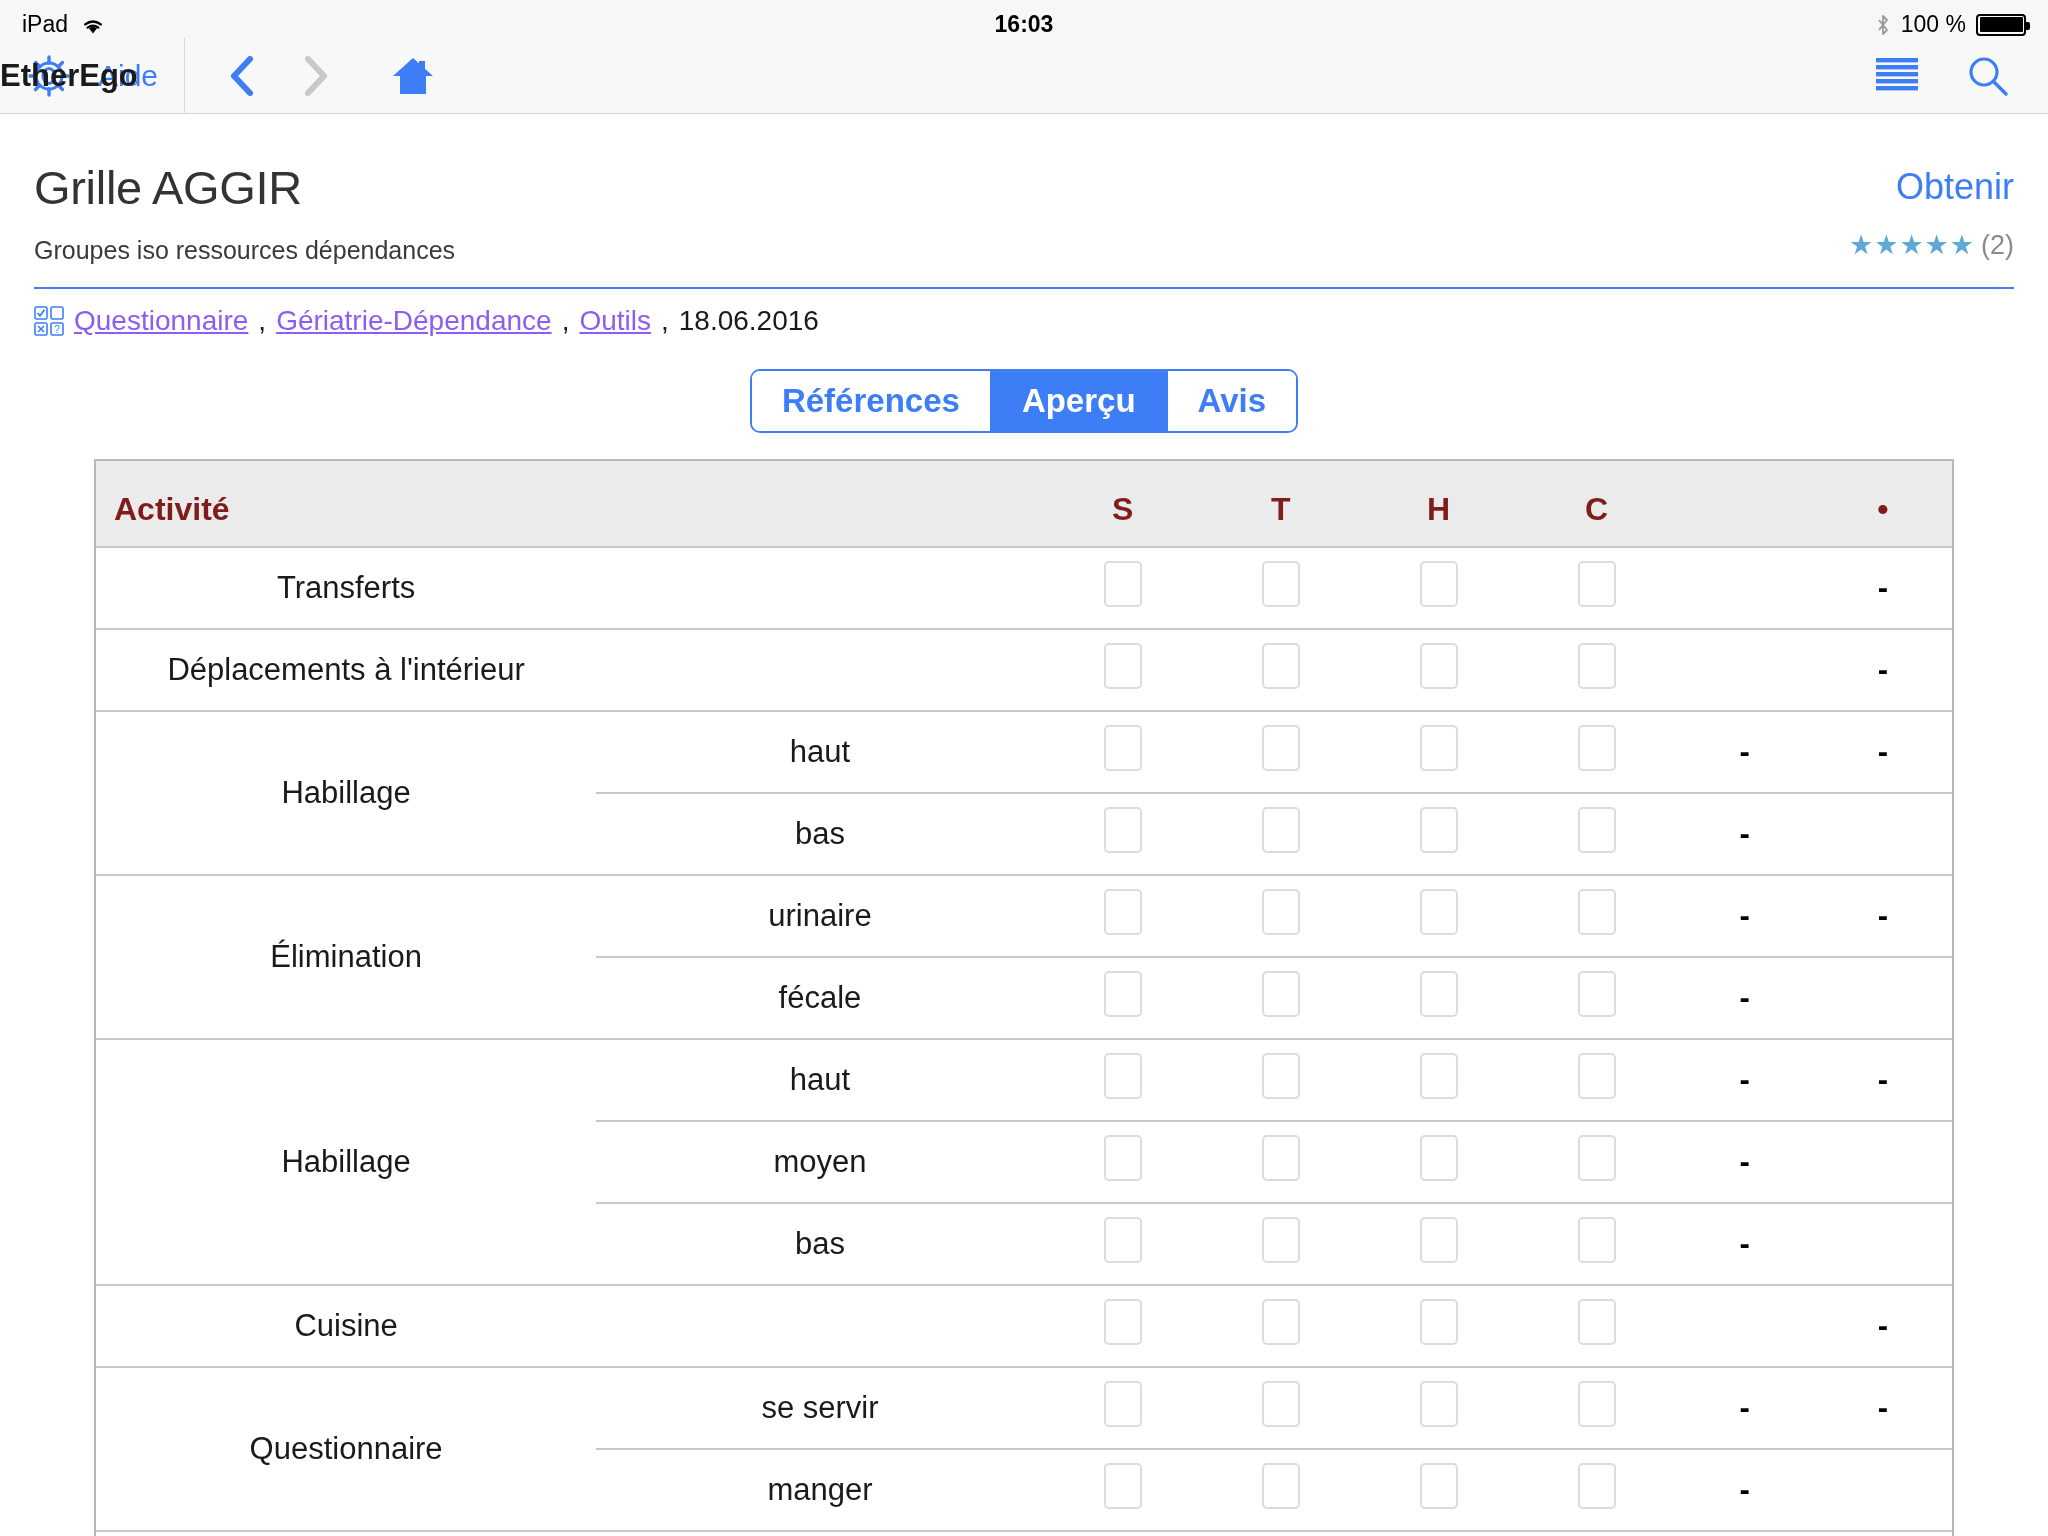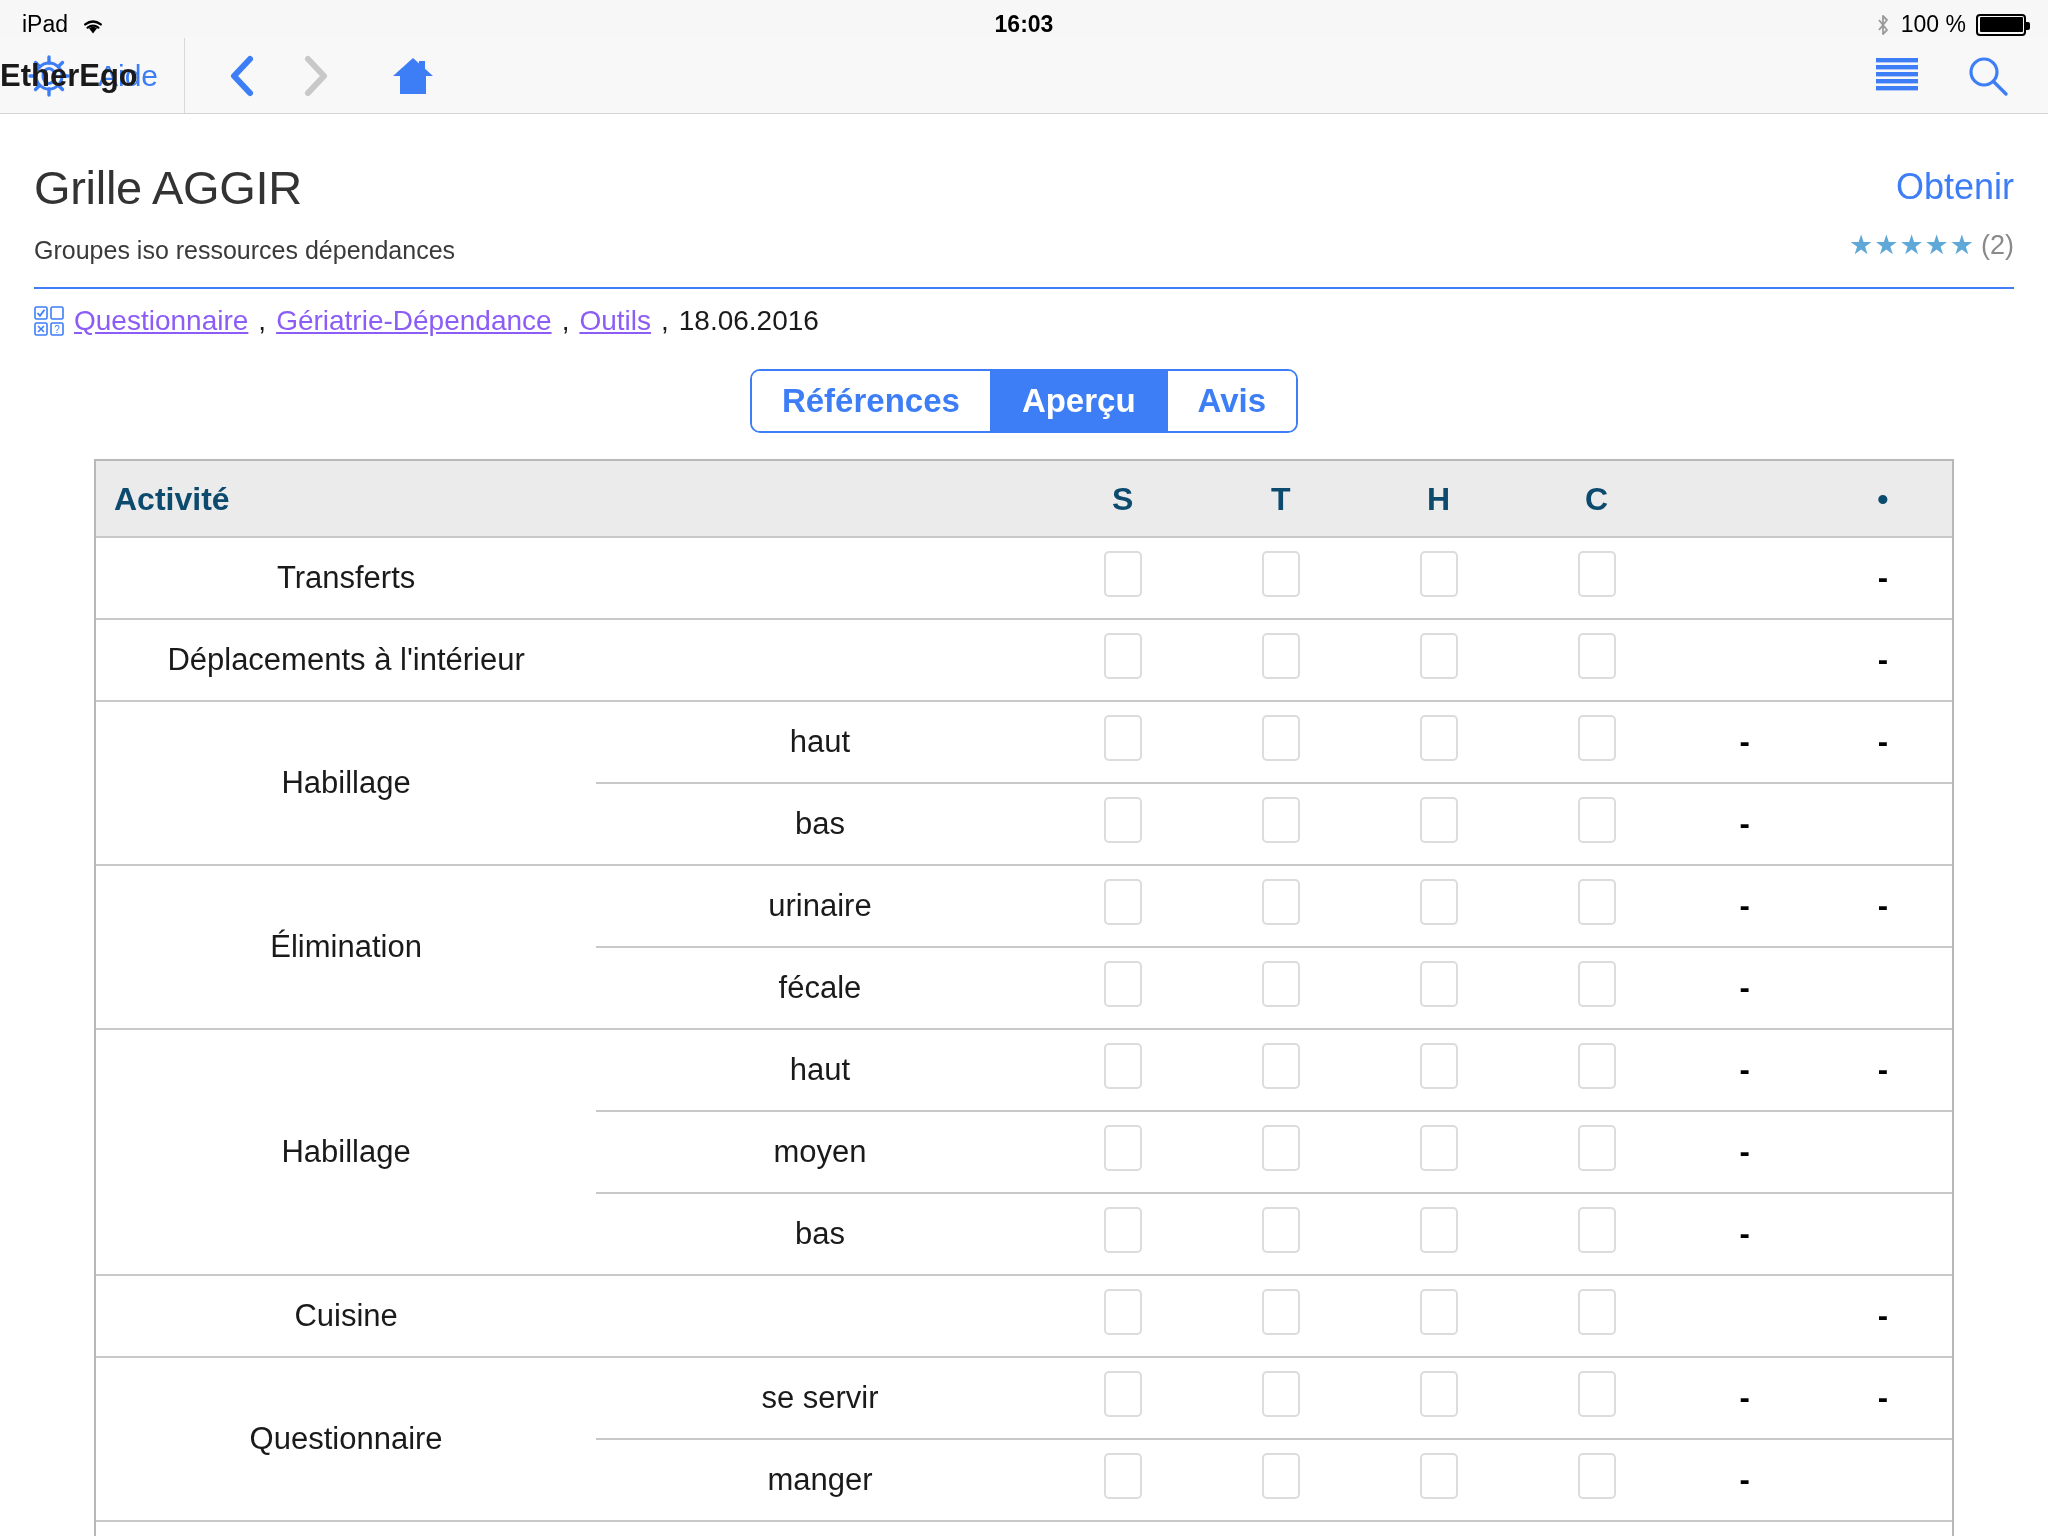--- a/index.html
+++ b/index.html
@@ -128,22 +128,22 @@
     margin: 26px 60px 0 60px;
     border: 2px solid #b8b8b8;
     border-bottom: none;
     background: #fff;
   }
   table.grid { width: 100%; border-collapse: collapse; table-layout: fixed; }
   table.grid thead th {
     background: #ebebeb;
     font-size: 32px;
     font-weight: bold;
-    color: #0c4a6e;
-    padding: 20px 0 18px 0;
+    color: #7f1d1d;
+    padding: 30px 0 18px 0;
     text-align: center;
     border-bottom: 2px solid #c9c9c9;
   }
   table.grid thead th.act { text-align: left; padding-left: 18px; }
   table.grid td {
     font-size: 31px;
     color: #1a1a1a;
     padding: 13px 0;
     border-bottom: 2px solid #c9c9c9;
     text-align: center;

